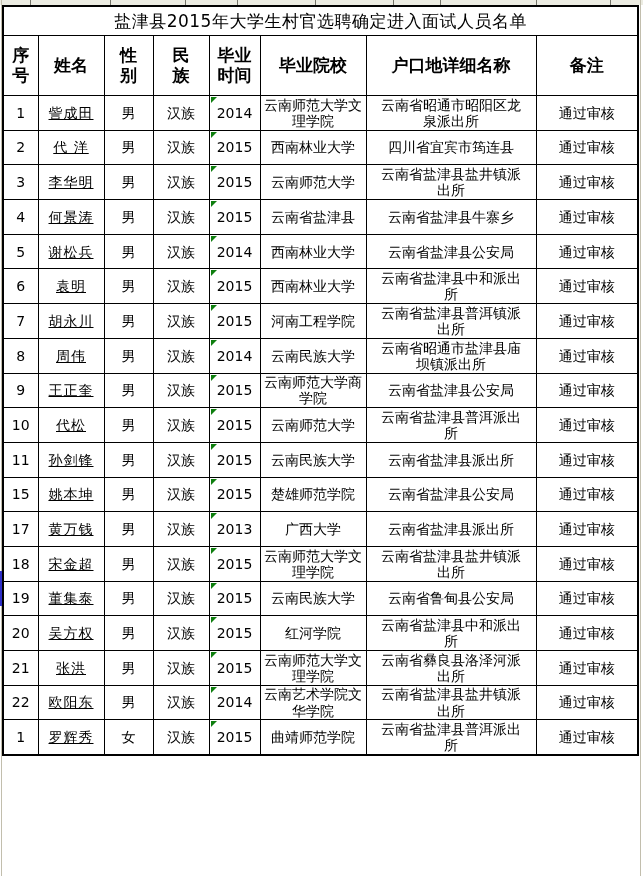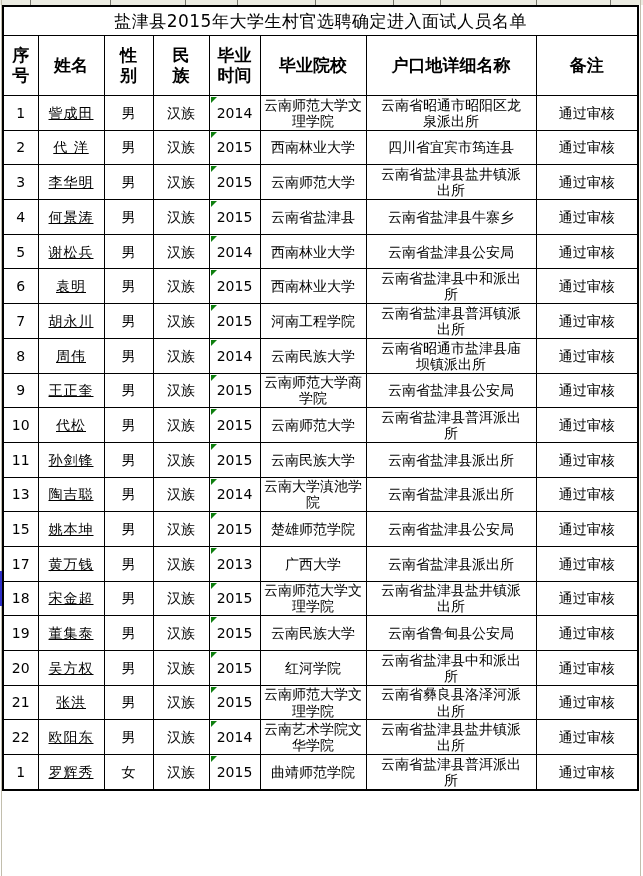--- a/index.html
+++ b/index.html
@@ -195,30 +195,20 @@
           <td class="c-no">11</td>
           <td class="c-name">孙剑锋</td>
           <td class="c-gender">男</td>
           <td class="c-ethnic">汉族</td>
           <td class="c-year">2015<span class="tri" style="border-top-color: rgb(14, 126, 14);"></span></td>
           <td class="c-school">云南民族大学</td>
           <td class="c-res">云南省盐津县派出所</td>
           <td class="c-remark">通过审核</td>
         </tr>
         <tr class="data-row">
-          <td class="c-no">13</td>
-          <td class="c-name">陶吉聪</td>
-          <td class="c-gender">男</td>
-          <td class="c-ethnic">汉族</td>
-          <td class="c-year">2014<span class="tri" style="border-top-color: rgb(14, 126, 14);"></span></td>
-          <td class="c-school">云南大学滇池学院</td>
-          <td class="c-res">云南省盐津县派出所</td>
-          <td class="c-remark">通过审核</td>
-        </tr>
-        <tr class="data-row">
           <td class="c-no">15</td>
           <td class="c-name">姚本坤</td>
           <td class="c-gender">男</td>
           <td class="c-ethnic">汉族</td>
           <td class="c-year">2015<span class="tri" style="border-top-color: rgb(14, 126, 14);"></span></td>
           <td class="c-school">楚雄师范学院</td>
           <td class="c-res">云南省盐津县公安局</td>
           <td class="c-remark">通过审核</td>
         </tr>
         <tr class="data-row">

